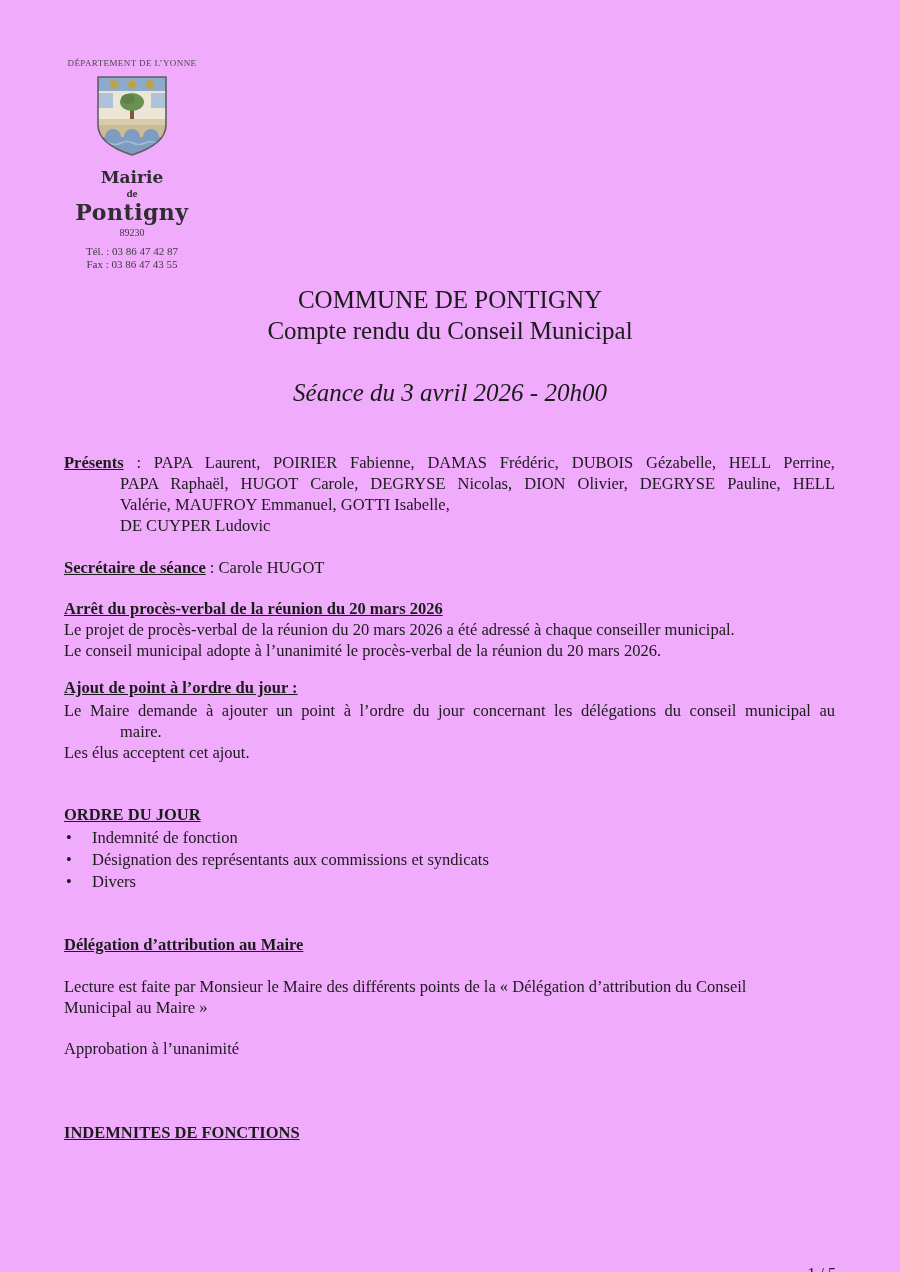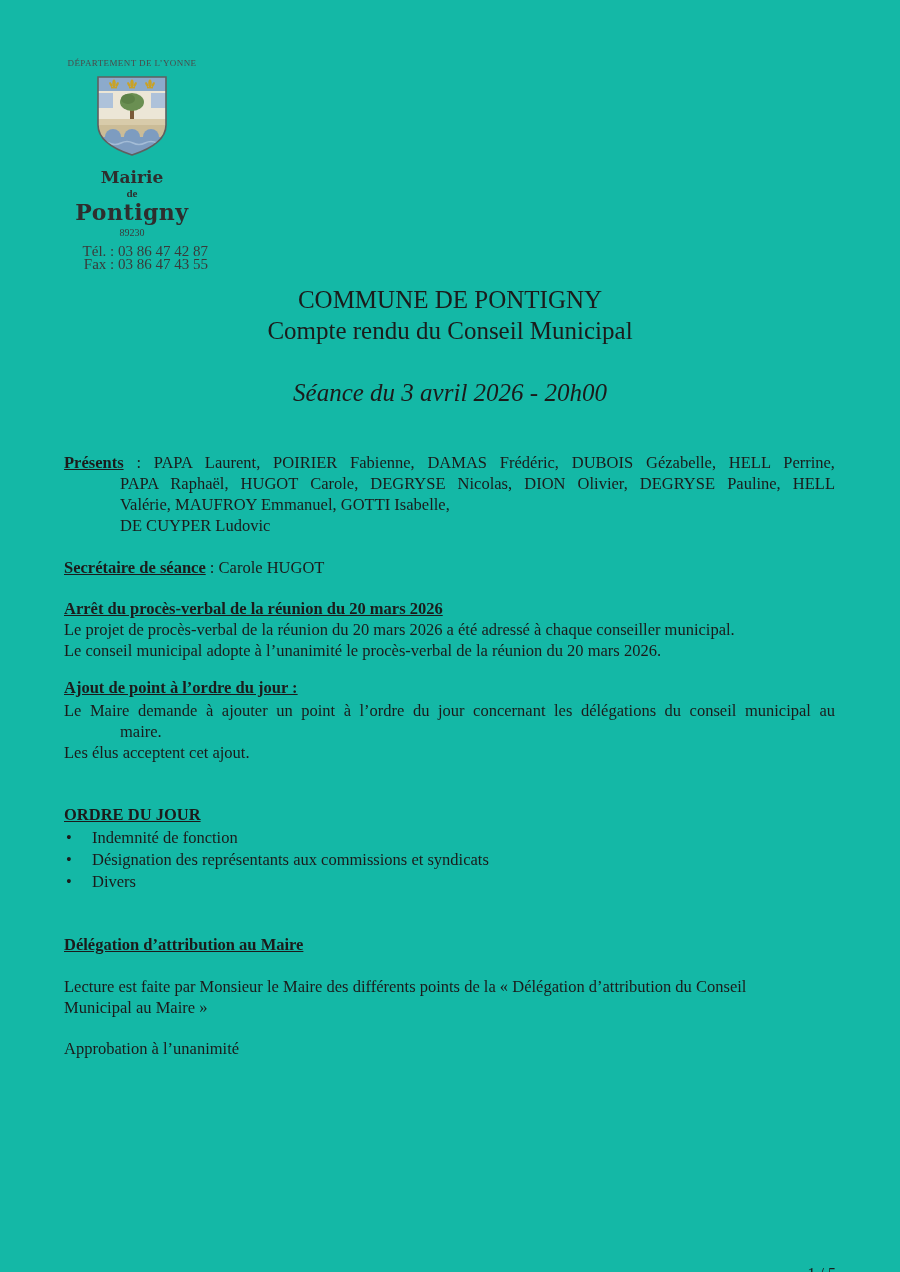--- a/index.html
+++ b/index.html
@@ -1,31 +1,31 @@
 <!DOCTYPE html>
 <html><head>
 <meta charset="utf-8">
 <style>
   html,body{margin:0;padding:0;}
   body{background:#ededeb;}
   .page{
     position:relative;width:900px;height:1272px;margin:0 auto;
-    background:#14b8a6;color:#1b1b1b;
+    background:#f0abfc;color:#1b1b1b;
     font-family:"Liberation Serif","DejaVu Serif",serif;
     overflow:hidden;
   }
   
   .letterhead{position:absolute;top:58px;left:56px;width:152px;text-align:center;color:#3a3a3a;}
   .dept{font-size:9px;letter-spacing:0.4px;color:#4a4a4a;white-space:nowrap;}
   .crest{margin-top:5px;}
   .mairie1{font-size:17px;font-weight:bold;font-family:"DejaVu Serif",serif;color:#2e2e2e;margin-top:2px;}
   .mairie2{font-size:11px;font-weight:bold;color:#2e2e2e;}
   .mairie3{font-size:22px;font-weight:bold;font-family:"DejaVu Serif",serif;color:#2e2e2e;letter-spacing:0.5px;}
   .cp{font-size:10px;margin-top:2px;color:#3a3a3a;}
-  .telfax{margin-top:7px;text-align:right;font-size:15px;color:#3a3a3a;line-height:13px;white-space:nowrap;}
+  .telfax{margin-top:7px;text-align:center;font-size:11px;color:#3a3a3a;line-height:13px;white-space:nowrap;}
   
   .titleblock{padding-top:286px;text-align:center;}
   .t1{font-size:25px;}
   .t2{font-size:25px;margin-top:3px;}
   .t3{font-size:25px;margin-top:34px;font-style:italic;}
   
   .bodycol{margin:45px 65px 0 64px;font-size:16.5px;line-height:21px;}
   .line{white-space:nowrap;}
   .fill{white-space:normal;text-align:justify;text-align-last:justify;}
   .ind{padding-left:56px;}
@@ -144,18 +144,21 @@
 
     <div class="mt41">
       <div class="line h">Délégation d’attribution au Maire</div>
       <div class="mt21">
         <div class="line">Lecture est faite par Monsieur le Maire des différents points de la « Délégation d’attribution du Conseil</div>
         <div class="line">Municipal au Maire »</div>
       </div>
       <div class="line mt20">Approbation à l’unanimité</div>
     </div>
 
+    <div class="mt63">
+      <div class="line h">INDEMNITES DE FONCTIONS</div>
+    </div>
 
   </div>
 
   <div class="footer-page">1 / 5</div>
 
 </div>
 
 </body></html>

